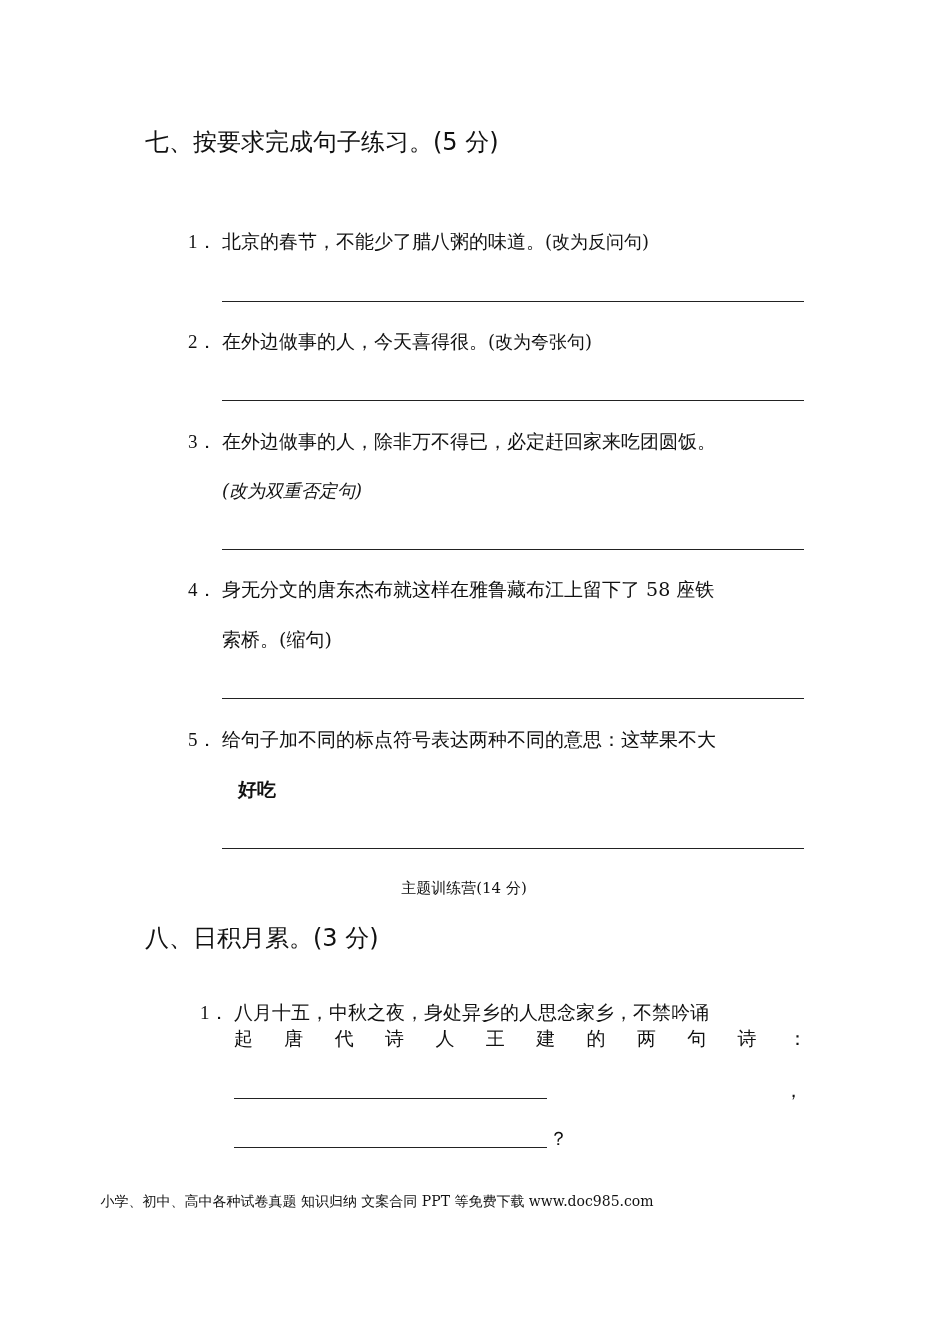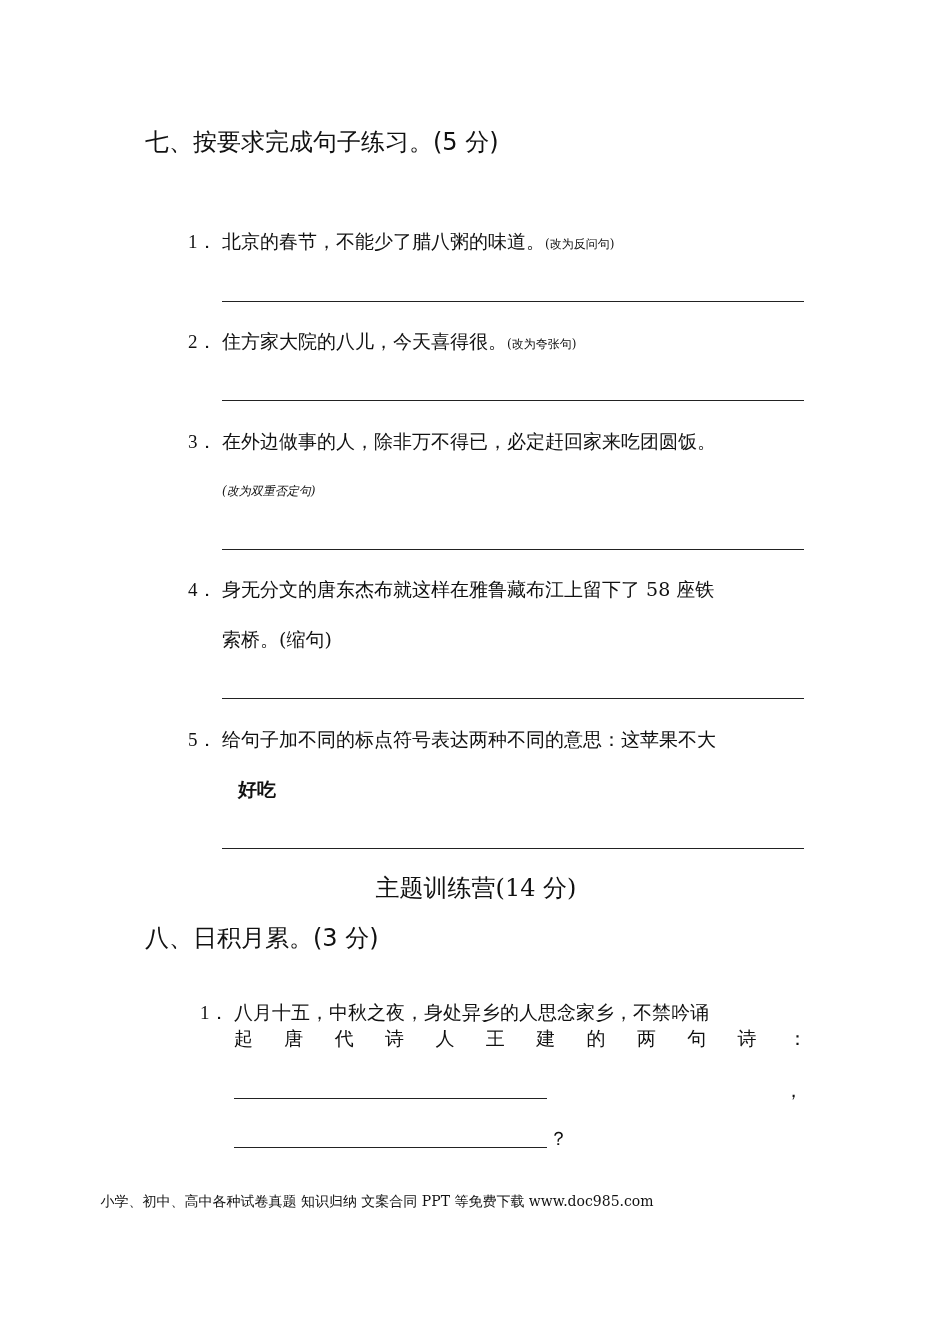--- a/index.html
+++ b/index.html
@@ -24,42 +24,41 @@
     .q {
       font-size: 19px;
       line-height: 24px;
     }
     .num {
       display: inline-block;
       width: 34px;
       font-family: "Liberation Serif", serif;
     }
     .note {
-      font-size: 12px;
+      font-size: 18px;
     }
     .answer-line {
       position: absolute;
       height: 0;
       border-top: 1.5px solid #222;
     }
     .spaced {
       display: flex;
       justify-content: space-between;
       width: 573px;
       font-size: 19px;
       line-height: 24px;
     }
     .center-title {
       position: absolute;
       left: 0;
       width: 928px;
       text-align: center;
-      font-size: 24px;
+      font-size: 15px;
       line-height: 24px;
-      margin-left: 12px;
     }
     .footer {
       position: absolute;
       left: 0;
       width: 754px;
       text-align: center;
       font-size: 14px;
       line-height: 18px;
       font-family: "DejaVu Serif", "Liberation Serif", serif;
     }
@@ -68,21 +67,21 @@
 <body>
 
 <div class="abs heading" style="left:145px; top:130px;">七、按要求完成句子练习。(5 分)</div>
 
 <div class="abs q" style="left:188px; top:229px;">
   <span class="num">1．</span><span>北京的春节，不能少了腊八粥的味道。</span><span class="note">(改为反问句)</span>
 </div>
 <div class="answer-line" style="left:222px; top:301px; width:582px;"></div>
 
 <div class="abs q" style="left:188px; top:329px;">
-  <span class="num">2．</span><span>住方家大院的八儿，今天喜得很。</span><span class="note">(改为夸张句)</span>
+  <span class="num">2．</span><span>在外边做事的人，今天喜得很。</span><span class="note">(改为夸张句)</span>
 </div>
 <div class="answer-line" style="left:222px; top:400px; width:582px;"></div>
 
 <div class="abs q" style="left:188px; top:429px;">
   <span class="num">3．</span><span>在外边做事的人，除非万不得已，必定赶回家来吃团圆饭。</span>
 </div>
 <div class="abs q note" style="left:222px; top:479px;font-style:italic;">(改为双重否定句)</div>
 <div class="answer-line" style="left:222px; top:549px; width:582px;"></div>
 
 <div class="abs q" style="left:188px; top:577px;">

